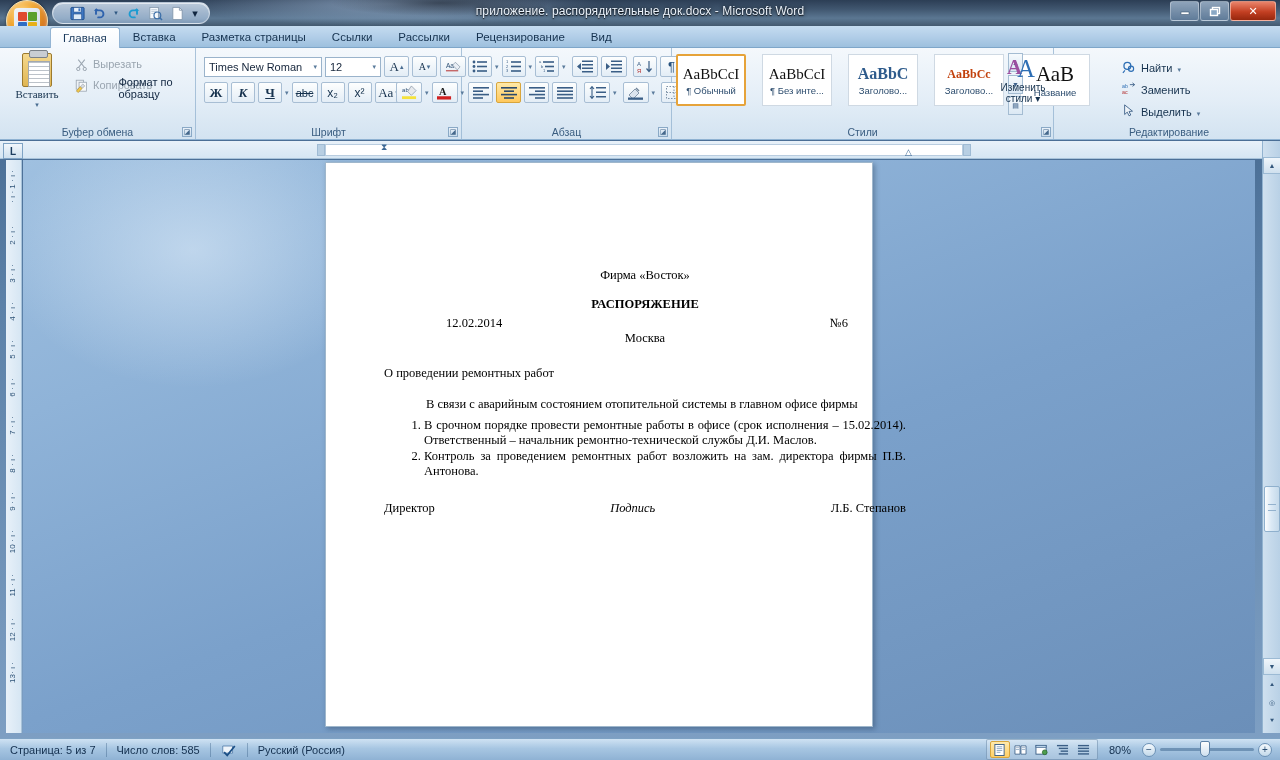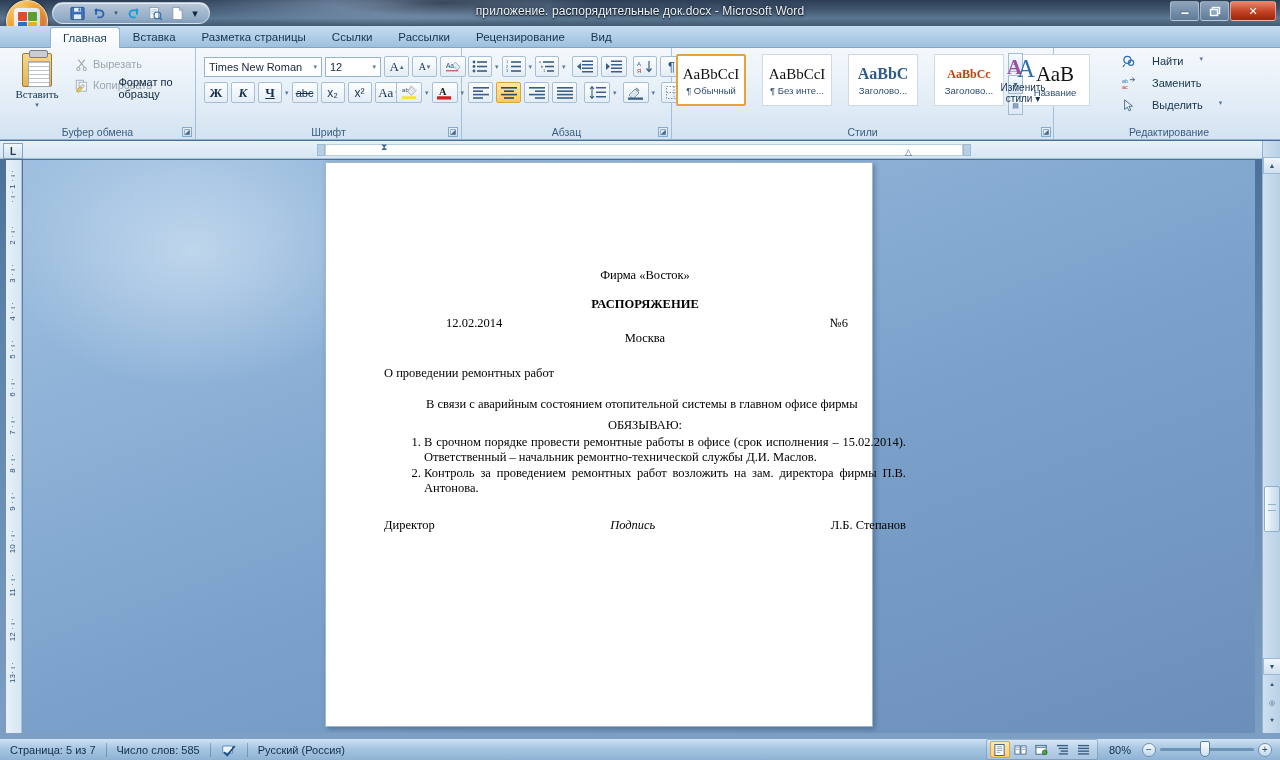--- a/index.html
+++ b/index.html
@@ -188,21 +188,21 @@
   }
   .change-styles {
     position:absolute; right:2px; top:6px; width:56px;
     display:flex; flex-direction:column; align-items:center; font-size:10px;
     color:#16324e; line-height:11px; text-align:center;
   }
 
   
   #grp-edit { left:1054px; width:226px; border-right:none; }
   .edit-cmd {
-    position:absolute; display:flex; align-items:flex-start; gap:16px;
+    position:absolute; display:flex; align-items:flex-end; gap:5px;
     font-size:11px; height:19px; color:#16324e;
   }
 
   
   .hruler {
     position:absolute; left:0; top:141px; width:1262px; height:18px;
     background: linear-gradient(180deg,#e8f1f9,#d6e6f3);
     border-bottom:1px solid #a8c3da;
   }
   .tabsel {
@@ -721,21 +721,20 @@
     <div class="pg-inner">
       <div class="line-center" style="margin-bottom:14px">Фирма «Восток»</div>
       <div class="line-center bold" style="margin-bottom:4px">РАСПОРЯЖЕНИЕ</div>
       <div class="row-dn" style="padding:0 58px 0 62px;">
         <span>12.02.2014</span>
         <span>№6</span>
       </div>
       <div class="line-center" style="margin-bottom:20px">Москва</div>
       <div style="margin-bottom:16px">О проведении ремонтных работ</div>
       <div class="just" style="text-indent:42px; margin-bottom:6px">В связи с аварийным состоянием отопительной системы в главном офисе фирмы</div>
-      <div class="line-center" style="margin-bottom:2px">ОБЯЗЫВАЮ:</div>
       <ol class="numlist">
         <li>В срочном порядке провести ремонтные работы в офисе (срок исполнения – 15.02.2014). Ответственный – начальник ремонтно-технической службы Д.И. Маслов.</li>
         <li>Контроль за проведением ремонтных работ возложить на зам. директора фирмы П.В. Антонова.</li>
       </ol>
       <div class="row-dn" style="margin-top:22px;">
         <span>Директор</span>
         <span class="ital">Подпись</span>
         <span>Л.Б. Степанов</span>
       </div>
     </div>

